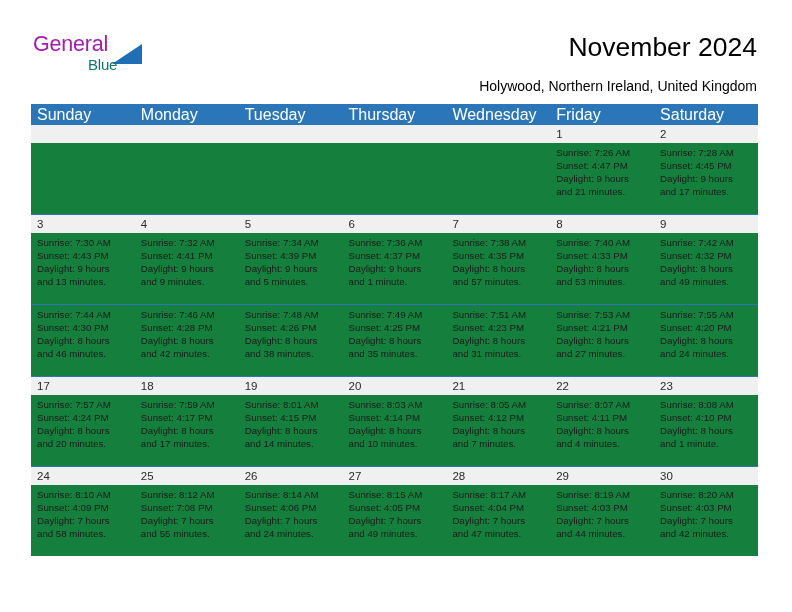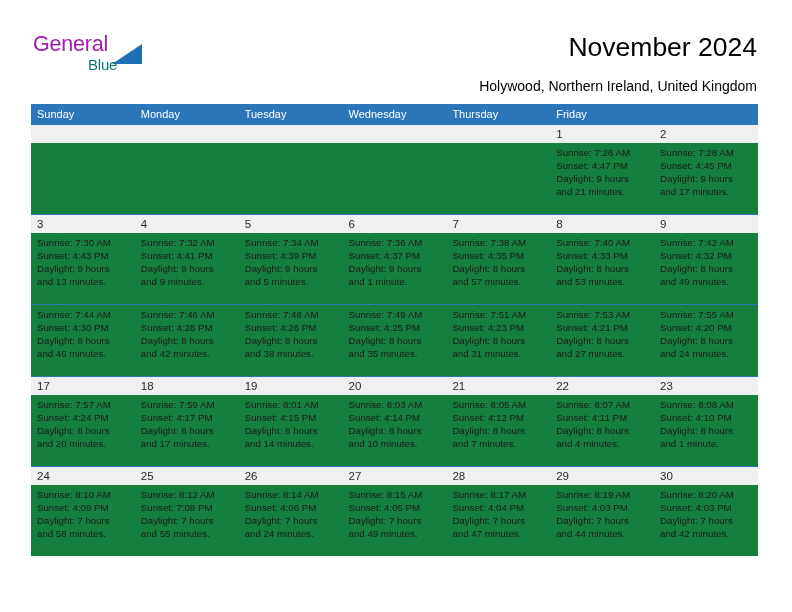--- a/index.html
+++ b/index.html
@@ -94,21 +94,21 @@
     display: flex;
     width: 727px;
     height: 21px;
     background: #2b76b9;
   }
   .weekday {
     width: 103.857px;
     height: 21px;
     line-height: 21px;
     color: #ffffff;
-    font-size: 11px;
+    font-size: 16px;
     padding-left: 6px;
     box-sizing: border-box;
     white-space: nowrap;
     overflow: hidden;
   }
   .week {
     width: 727px;
     border-top: 1.2px solid #2b76b9;
   }
   .week:first-of-type {
@@ -166,23 +166,24 @@
 
     <div class="title">November 2024</div>
     <div class="subtitle">Holywood, Northern Ireland, United Kingdom</div>
   </div>
 
   <div class="calendar">
     <div class="weekdays">
         <div class="weekday">Sunday</div>
         <div class="weekday">Monday</div>
         <div class="weekday">Tuesday</div>
+        <div class="weekday">Thursday</div>
         <div class="weekday">Wednesday</div>
-        <div class="weekday">Thursday</div>
         <div class="weekday">Friday</div>
+        <div class="weekday">Saturday</div>
       </div>
     <div id="weeks-container">
         <div class="week">
           <div class="week-datebar">
             <div class="daynum"></div>
             <div class="daynum"></div>
             <div class="daynum"></div>
             <div class="daynum"></div>
             <div class="daynum"></div>
             <div class="daynum">1</div>

